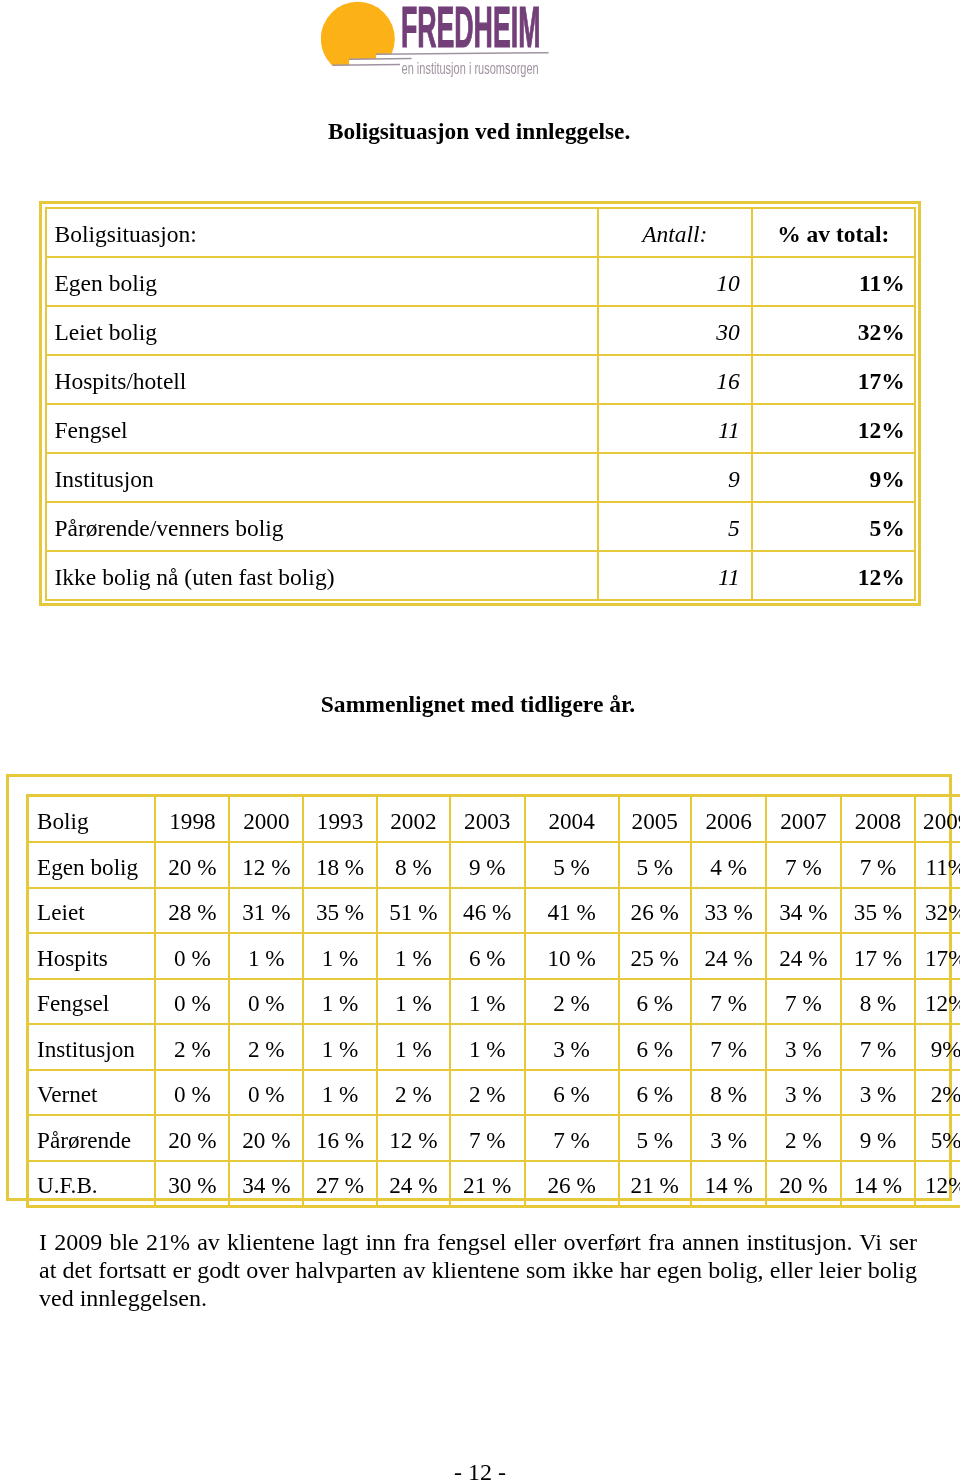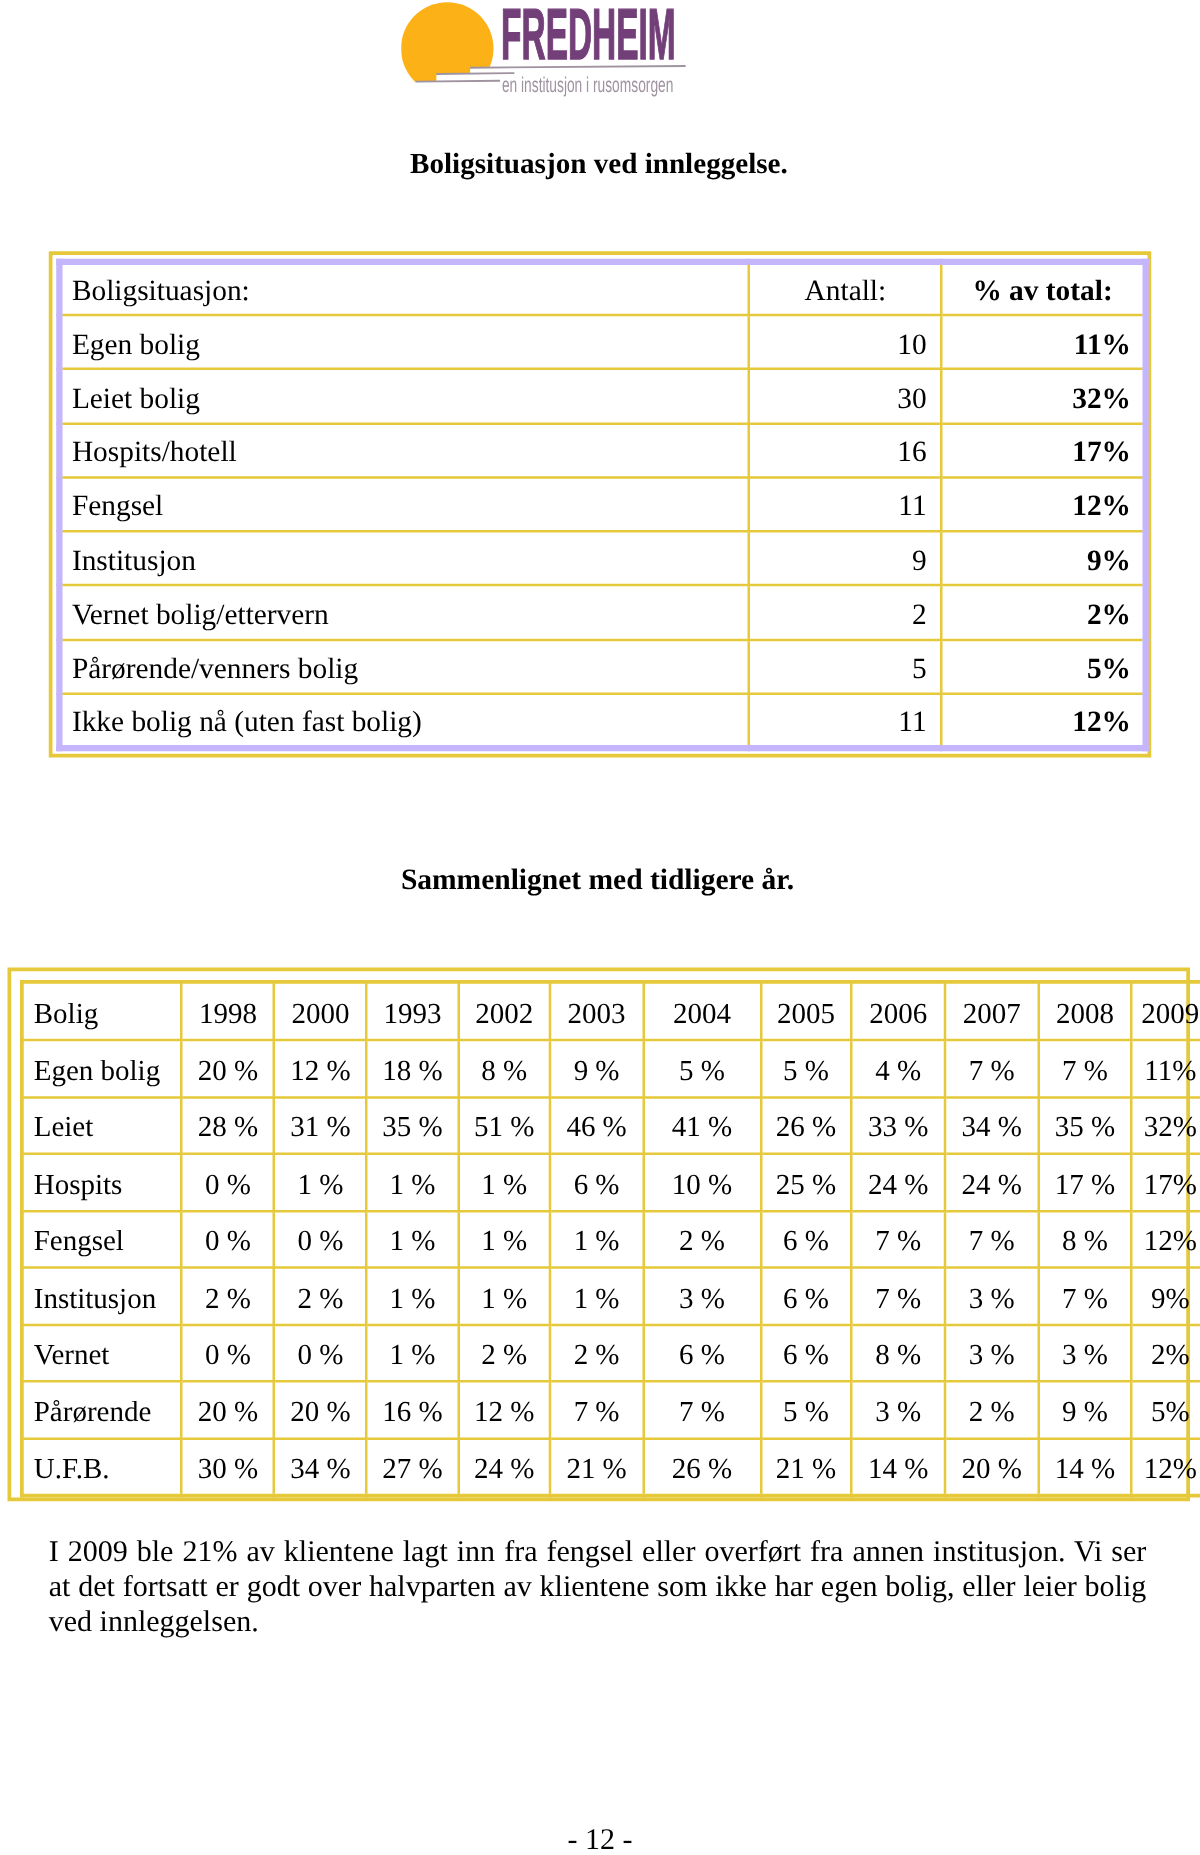--- a/index.html
+++ b/index.html
@@ -38,31 +38,31 @@
 
   
   .tbl { border-collapse:collapse; table-layout:fixed; }
   .tbl td { padding:0; vertical-align:middle; box-sizing:border-box; }
 
   .tbl1-wrap {
     position:absolute; left:39px; top:201px; width:882px; height:405px;
     border:3px solid #E5C93A; box-sizing:border-box;
     padding:2.5px;
   }
-  .tbl1 { width:100%; height:100%; border:5px solid #c4b5fd; box-sizing:border-box; }
+  .tbl1 { width:100%; height:100%; border:2px solid #c4b5fd; box-sizing:border-box; }
   .tbl1 td { border:2px solid #E5C93A; font-size:23.5px; height:43.2px; padding-top:5px; }
   .tbl1 td.c0 { padding-left:8px; width:552.3px; }
-  .tbl1 td.c1 { text-align:right; padding-right:11px; width:154px; }
+  .tbl1 td.c1 { text-align:right; padding-right:11px; width:154px;font-style:italic; }
   .tbl1 td.c2 { text-align:right; padding-right:9px; width:163px;font-weight:bold; }
   .tbl1 tr.hdr td.c1, .tbl1 tr.hdr td.c2 { text-align:center; padding-right:0; }
 
   .tbl2-wrap {
     position:absolute; left:6px; top:774px; width:945.5px; height:427px;
     border:3px solid #E5C93A; box-sizing:border-box;
-    padding:7px;
+    padding:17px;
   }
   .tbl2 { width:100%; height:100%; border:3px solid #E5C93A; box-sizing:border-box; }
   .tbl2 td { border:2px solid #E5C93A; font-size:23.2px; text-align:center; white-space:nowrap; height:45.5px; padding-top:5px; }
   .tbl2 tr.hdr td { height:46.6px; }
   .tbl2 td.c0 { text-align:left; padding-left:8px; width:127.9px; }
   .tbl2 td.c1 { width:74.0px; } .tbl2 td.c2 { width:73.9px; }
   .tbl2 td.c3 { width:73.5px; } .tbl2 td.c4 { width:73.2px; }
   .tbl2 td.c5 { width:74.6px; } .tbl2 td.c6 { width:94px;border-radius:20px; }
   .tbl2 td.c7 { width:72.4px; } .tbl2 td.c8 { width:75.3px;border-radius:13px; }
   .tbl2 td.c9 { width:74.3px; } .tbl2 td.c10 { width:74.9px; }
@@ -130,25 +130,20 @@
             <td class="c0">Fengsel</td>
             <td class="c1">11</td>
             <td class="c2">12%</td>
           </tr>
           <tr class="row">
             <td class="c0">Institusjon</td>
             <td class="c1">9</td>
             <td class="c2">9%</td>
           </tr>
           <tr class="row">
-            <td class="c0">Vernet bolig/ettervern</td>
-            <td class="c1">2</td>
-            <td class="c2">2%</td>
-          </tr>
-          <tr class="row">
             <td class="c0">Pårørende/venners bolig</td>
             <td class="c1">5</td>
             <td class="c2">5%</td>
           </tr>
           <tr class="row">
             <td class="c0">Ikke bolig nå (uten fast bolig)</td>
             <td class="c1">11</td>
             <td class="c2">12%</td>
           </tr>
         </tbody>

